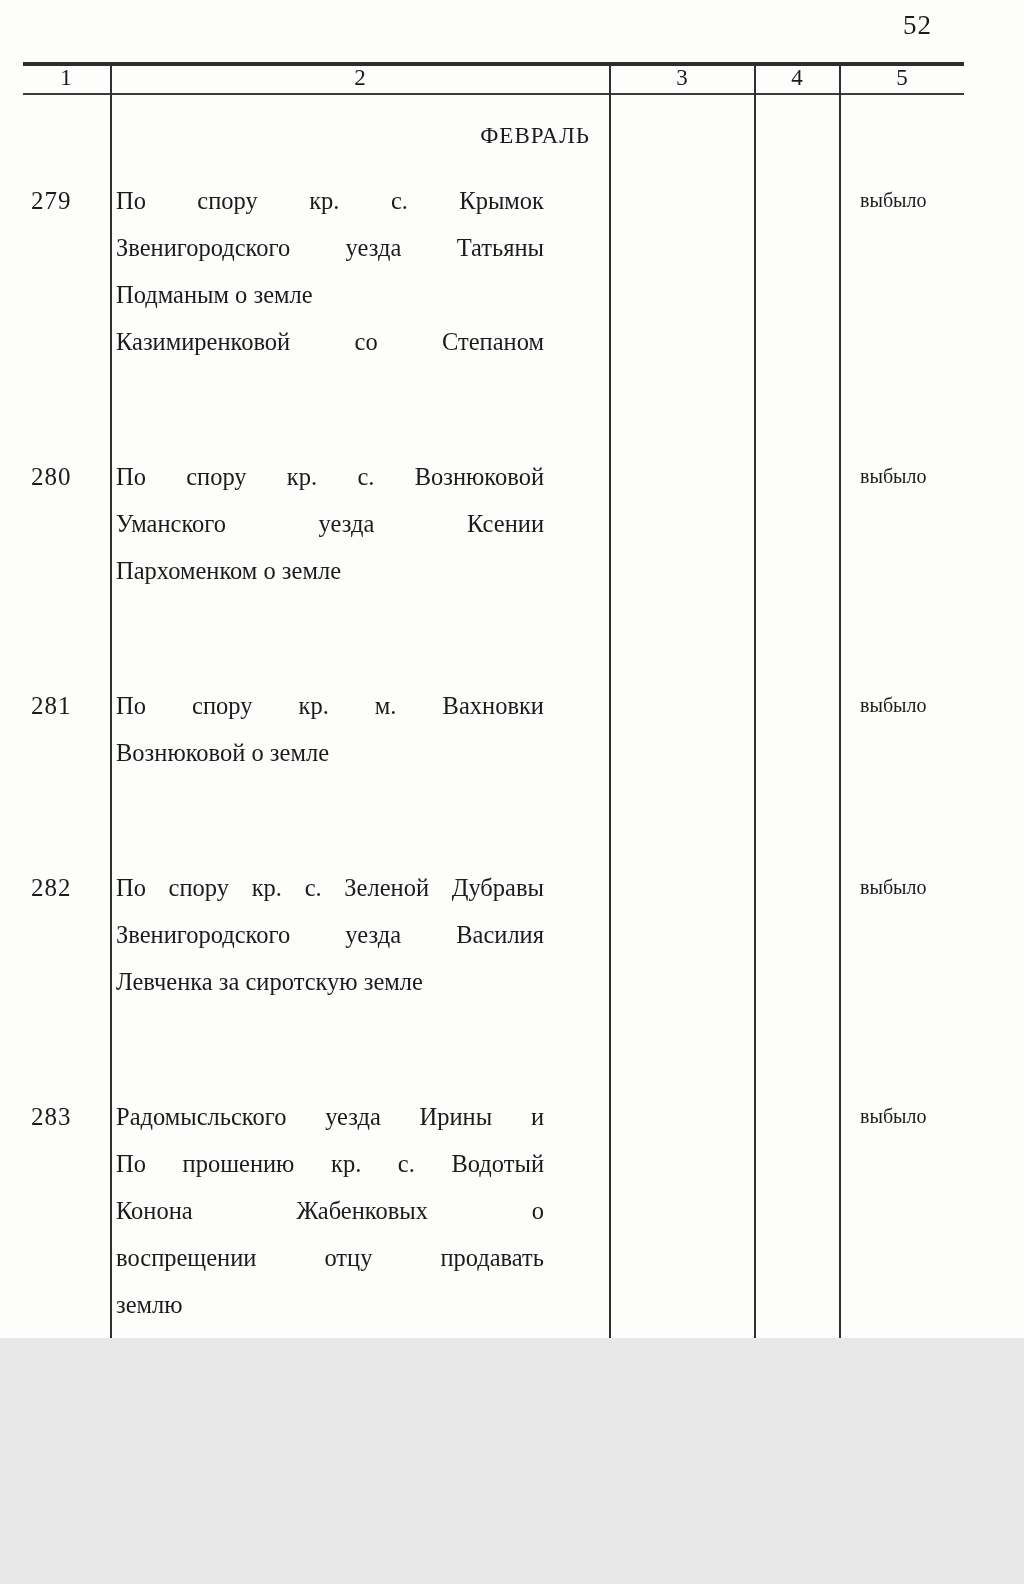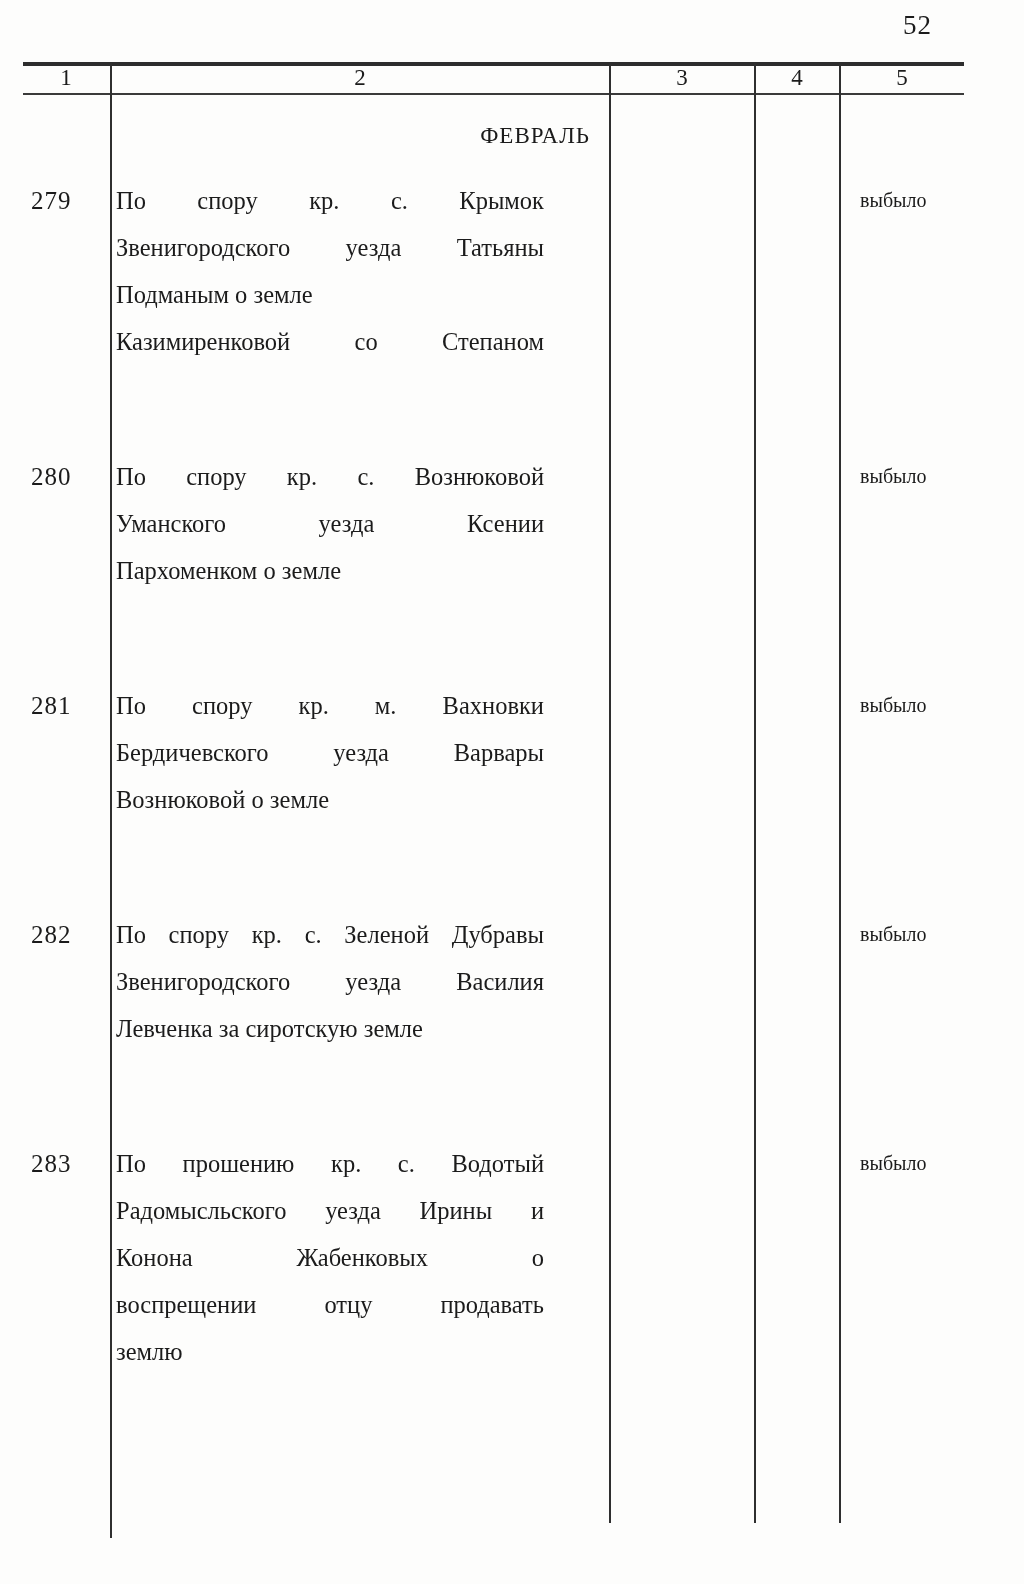--- a/index.html
+++ b/index.html
@@ -3,21 +3,21 @@
 <meta charset="utf-8">
 <style>
   html, body {
     margin: 0;
     padding: 0;
     background: #e8e8e8;
   }
   .page {
     position: relative;
     width: 1024px;
-    height: 1584px;
+    height: 1338px;
     margin: 0 auto;
     background: #fdfdfc;
     color: #1b1b1b;
     font-family: "Liberation Serif", "DejaVu Serif", serif;
     overflow: hidden;
   }
   .page-number {
     position: absolute;
     top: 10px;
     left: 903px;
@@ -150,41 +150,40 @@
             <div class="desc-line just">Уманского уезда Ксении</div>
             <div class="desc-line">Пархоменком о земле</div>
           </div>
     <div class="case-status">выбыло</div>
   </div>
 
   <div class="case-row">
     <div class="case-number">281</div>
     <div class="case-desc">
             <div class="desc-line just">По спору кр. м. Вахновки</div>
-            <div class="desc-line just">Бердичевского уезда Варвары</div>
             <div class="desc-line">Вознюковой о земле</div>
           </div>
     <div class="case-status">выбыло</div>
   </div>
 
   <div class="case-row">
     <div class="case-number">282</div>
     <div class="case-desc">
             <div class="desc-line just">По спору кр. с. Зеленой Дубравы</div>
             <div class="desc-line just">Звенигородского уезда Василия</div>
             <div class="desc-line">Левченка за сиротскую земле</div>
           </div>
     <div class="case-status">выбыло</div>
   </div>
 
   <div class="case-row">
     <div class="case-number">283</div>
     <div class="case-desc">
+            <div class="desc-line just">Радомысльского уезда Ирины и</div>
             <div class="desc-line just">По прошению кр. с. Водотый</div>
-            <div class="desc-line just">Радомысльского уезда Ирины и</div>
             <div class="desc-line just">Конона Жабенковых о</div>
             <div class="desc-line just">воспрещении отцу продавать</div>
             <div class="desc-line">землю</div>
           </div>
     <div class="case-status">выбыло</div>
   </div>
 </div>
   </div>
 
 </div>

